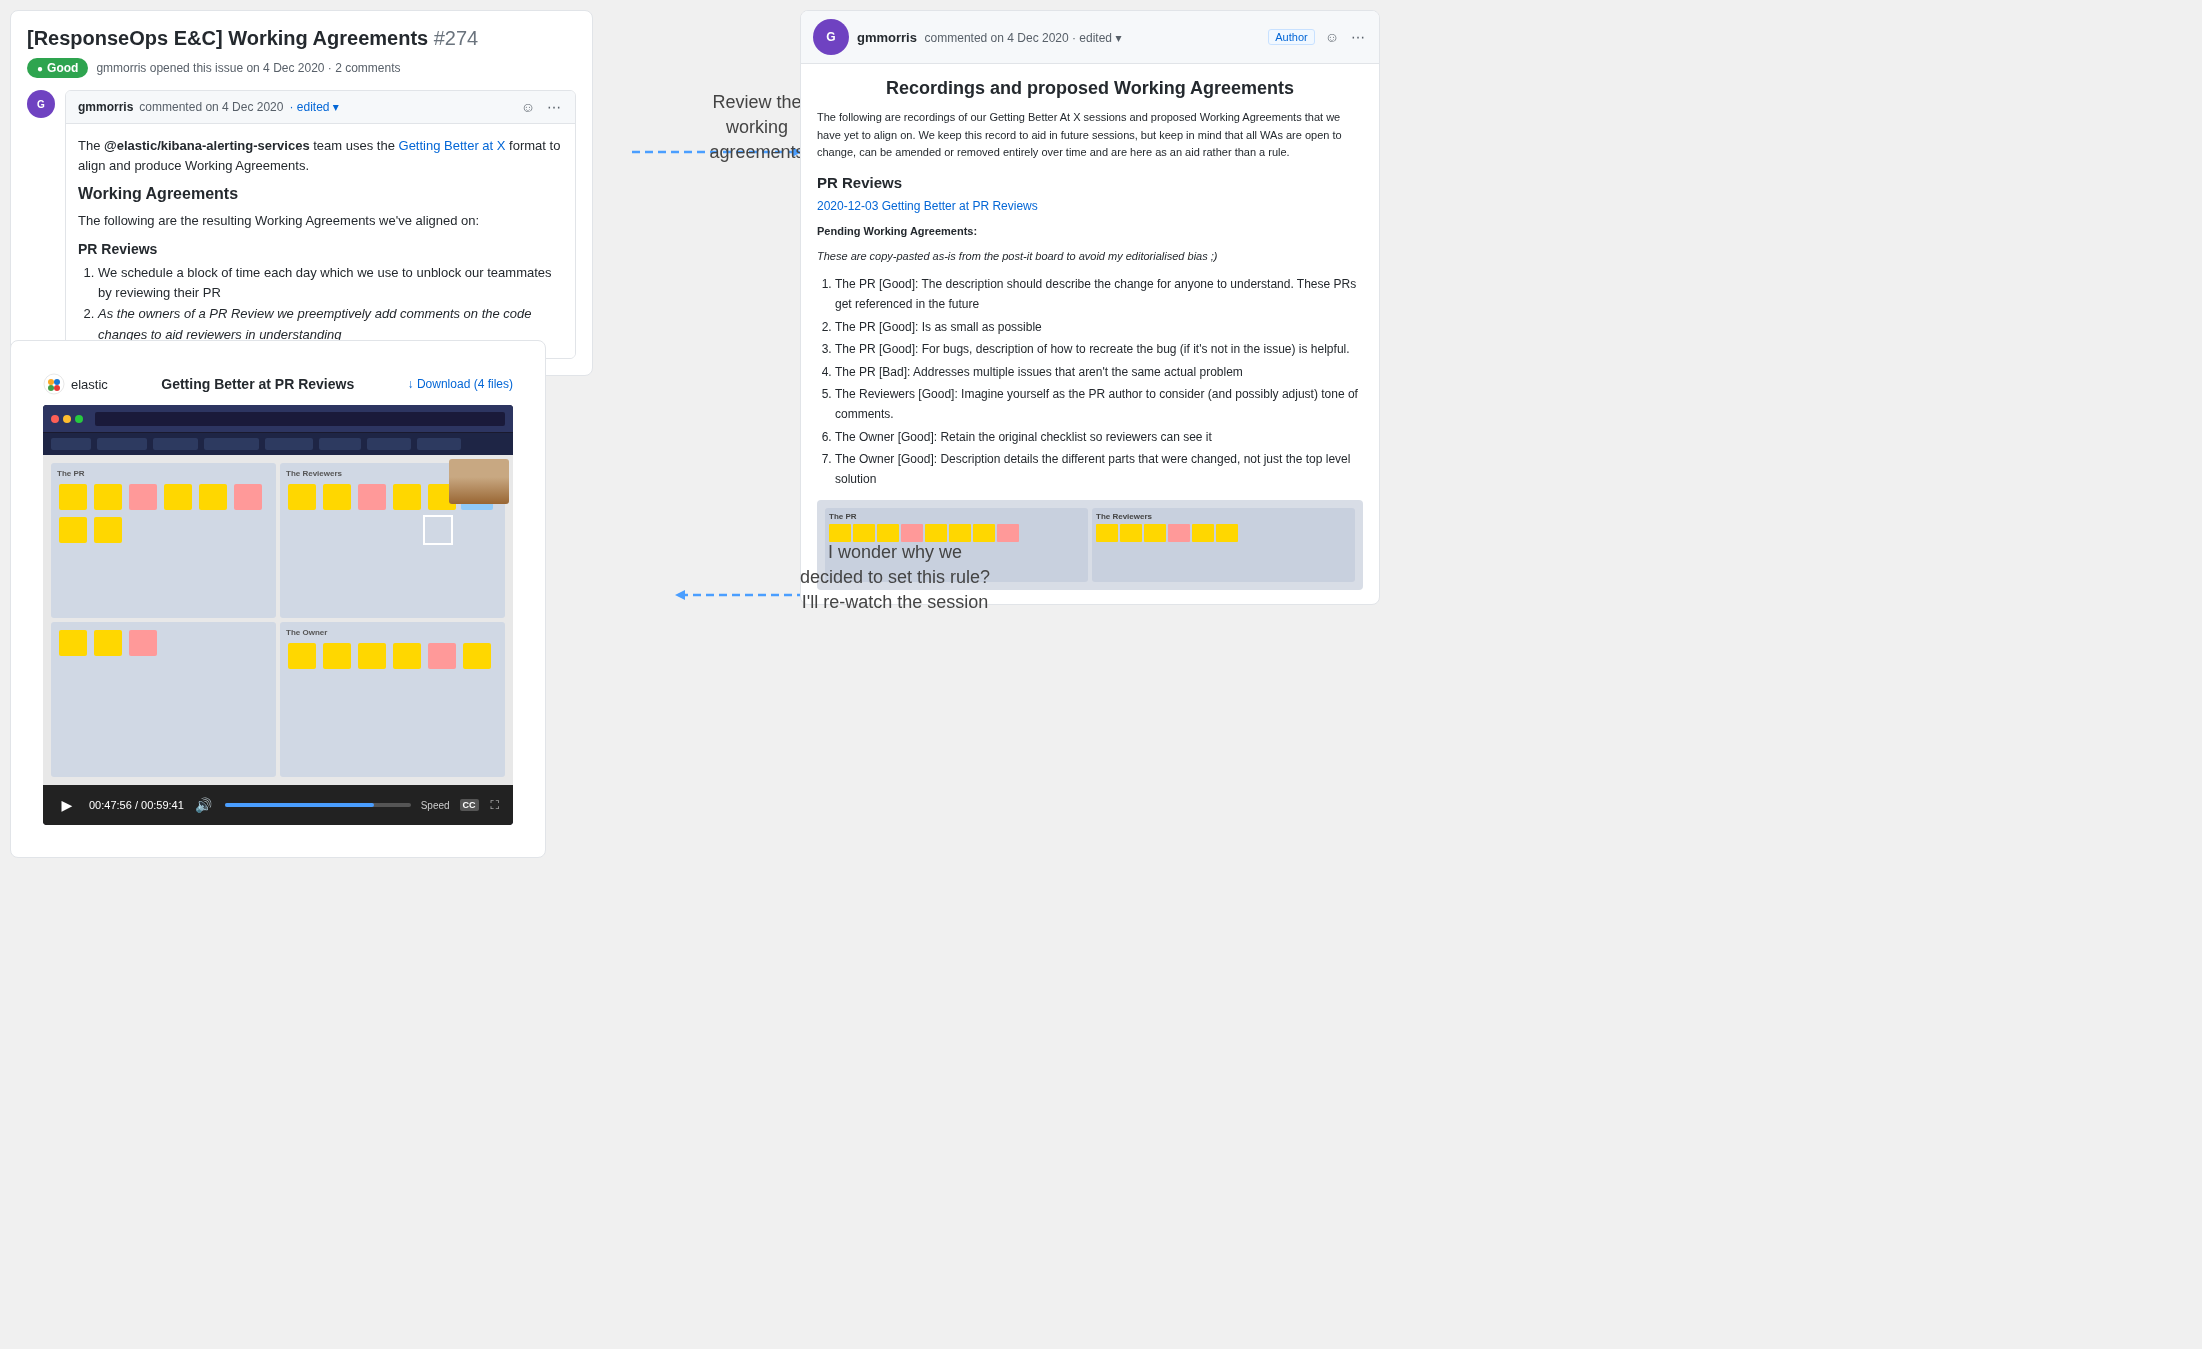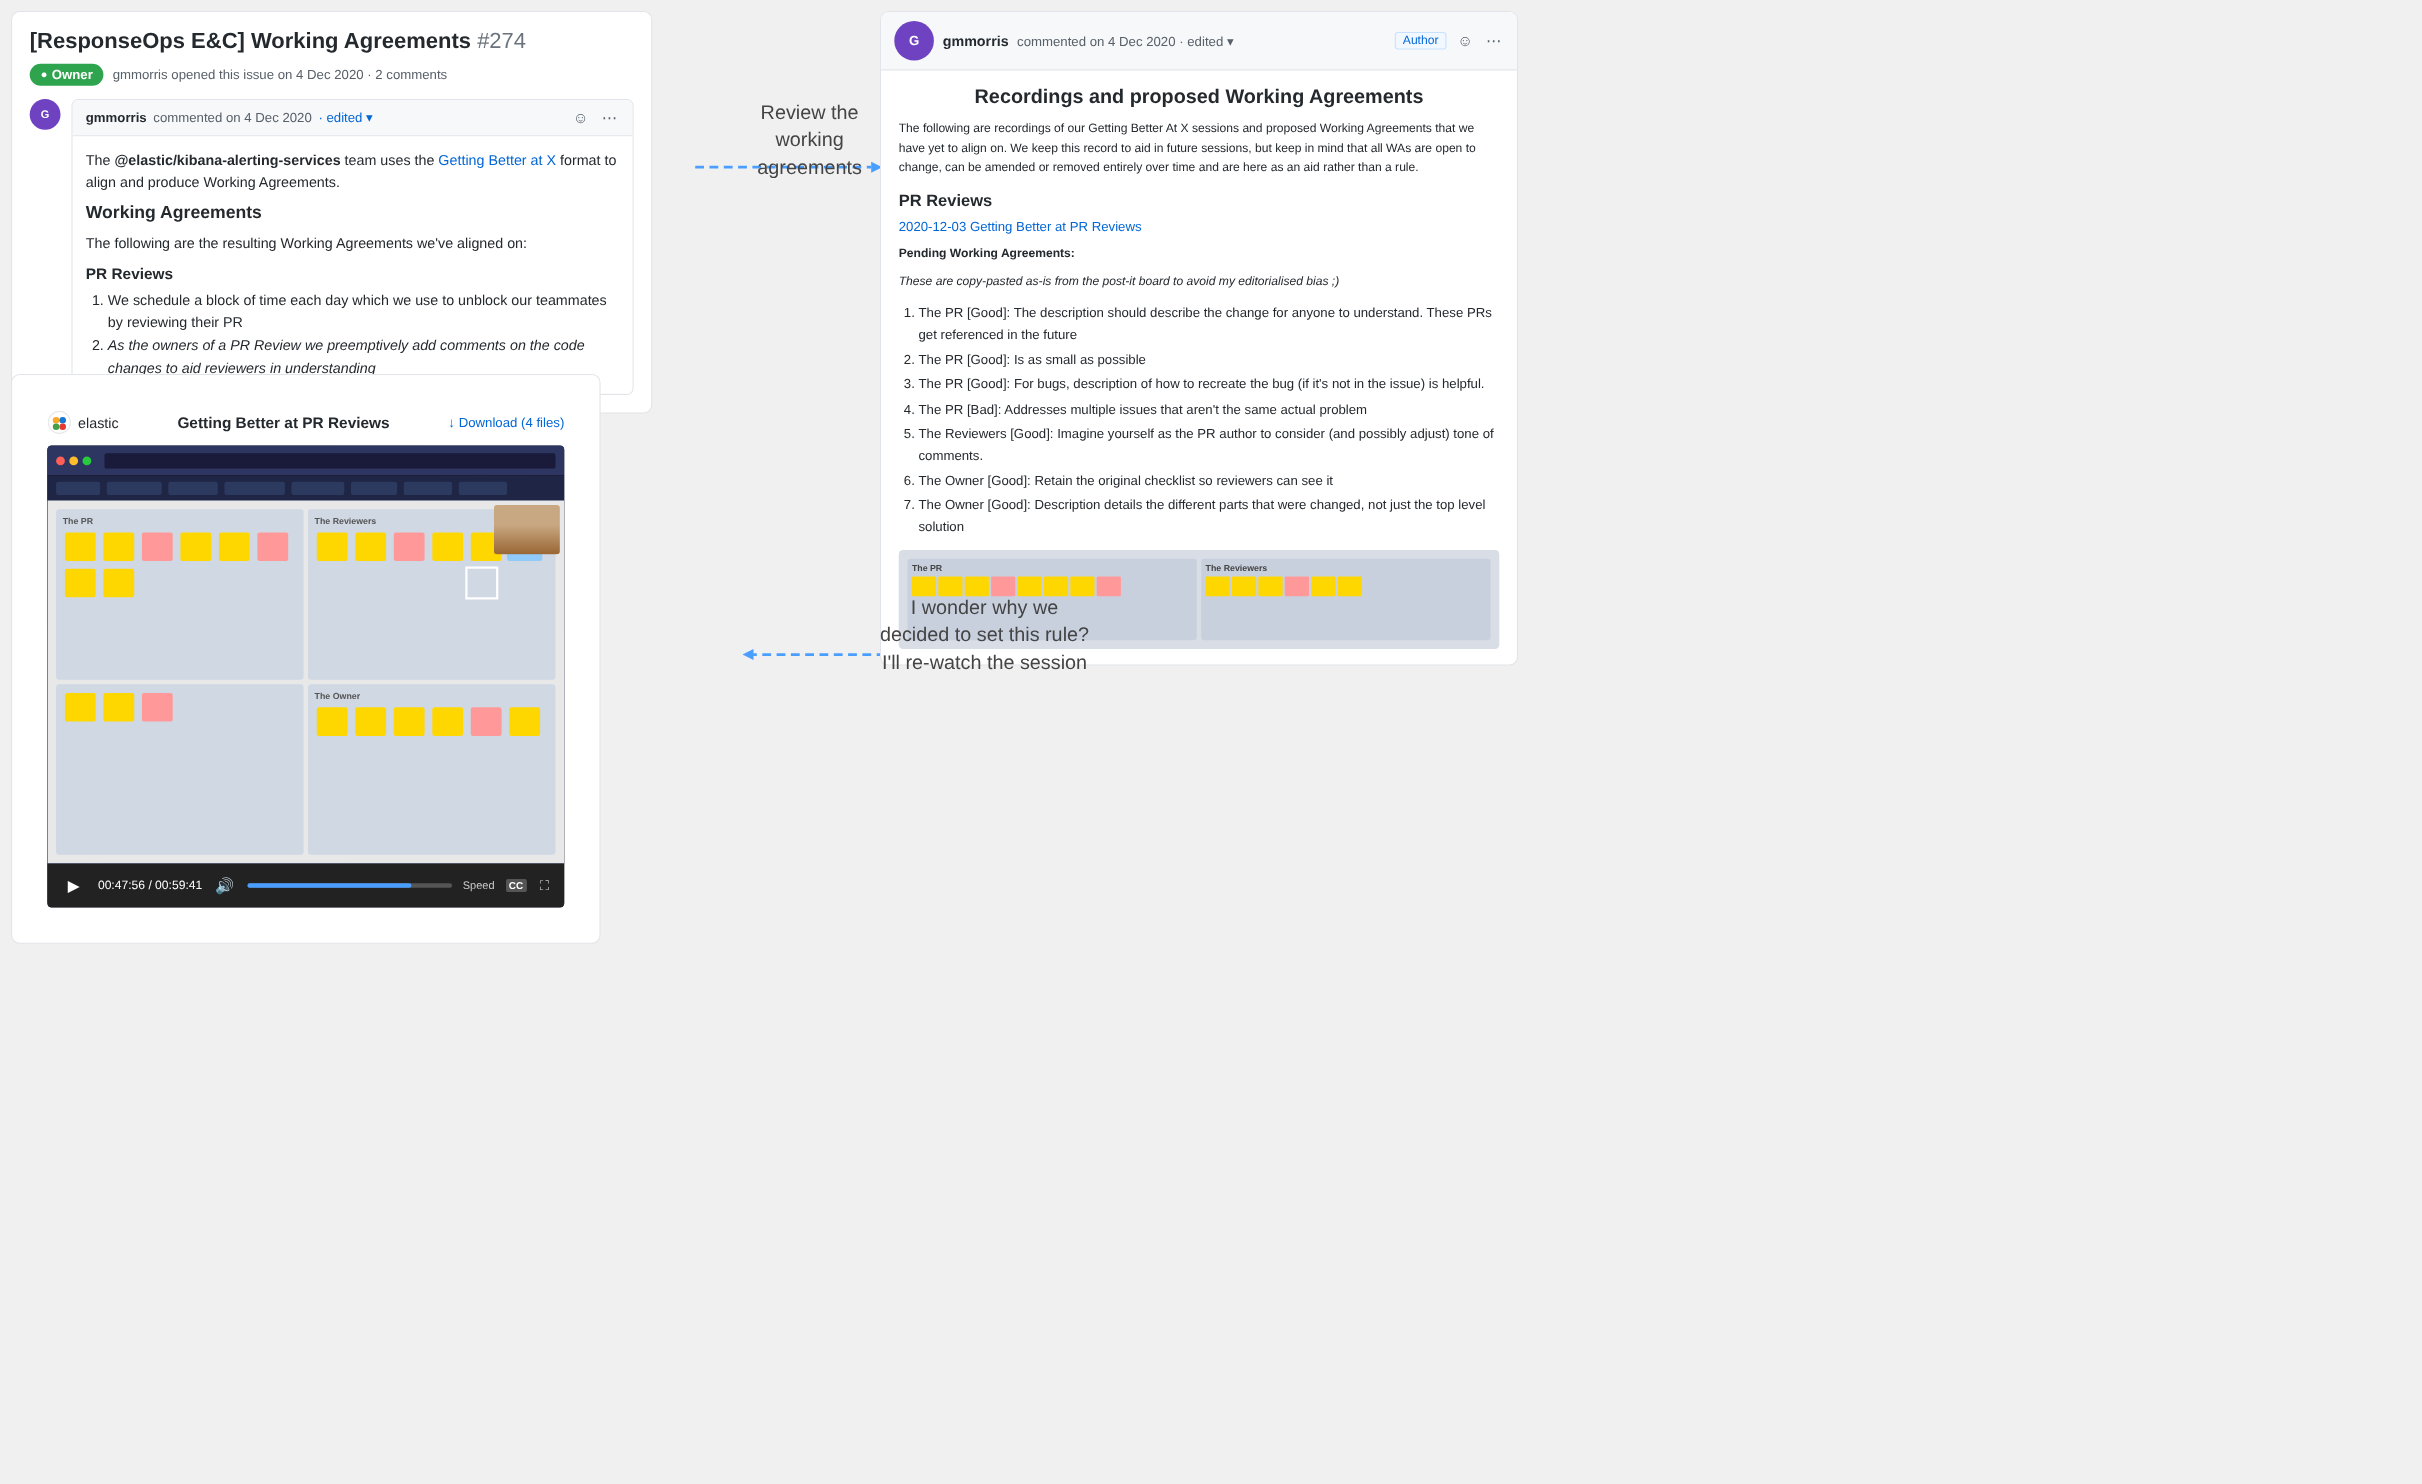--- a/index.html
+++ b/index.html
@@ -471,21 +471,21 @@
 
   <line x1="1090" y1="500" x2="1090" y2="597" stroke="#4a9eff" stroke-width="2.5" stroke-dasharray="8,5"></line>
 </svg>
 
 <div class="issue-card">
   <div class="issue-title">
     <span>[ResponseOps E&amp;C] Working Agreements</span>
     <span class="issue-number">#274</span>
   </div>
   <div class="issue-meta">
-    <span class="badge-open">Owner</span>
+    <span class="badge-open">Good</span>
     <span class="issue-meta-text">gmmorris opened this issue on 4 Dec 2020 · 2 comments</span>
   </div>
 
   <div style="display:flex; gap:10px; align-items:flex-start;">
     <div class="avatar-sm">G</div>
     <div class="comment-block" style="flex:1;">
       <div class="comment-header">
         <div class="comment-header-left">
           <a>gmmorris</a>
           <span>commented on 4 Dec 2020</span>
@@ -507,21 +507,21 @@
         <h4>PR Reviews</h4>
         <ol>
           <li>We schedule a block of time each day which we use to unblock our teammates by reviewing their PR</li>
           <li><em>As the owners of a PR Review we preemptively add comments on the code changes to aid reviewers in understanding</em></li>
         </ol>
       </div>
     </div>
   </div>
 </div>
 
-<div class="annotation-box" style="left: 636px; top: 90px; width: 200px;">
+<div class="annotation-box" style="left: 657px; top: 90px; width: 200px;">
   <p class="annotation-text">
     <span>Review the</span><br>
     <span>working</span><br>
     <span>agreements</span>
   </p>
 </div>
 
 <div class="right-comment-card">
   <div class="right-comment-header">
     <div style="display:flex; align-items:center; gap:8px;">

